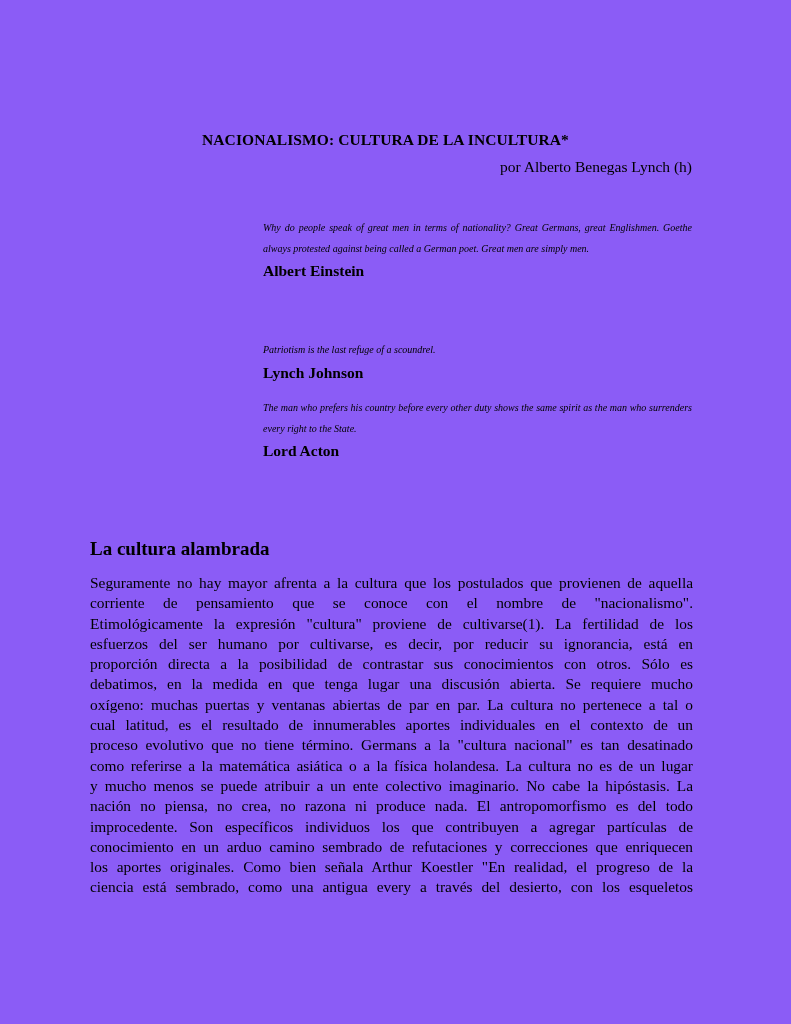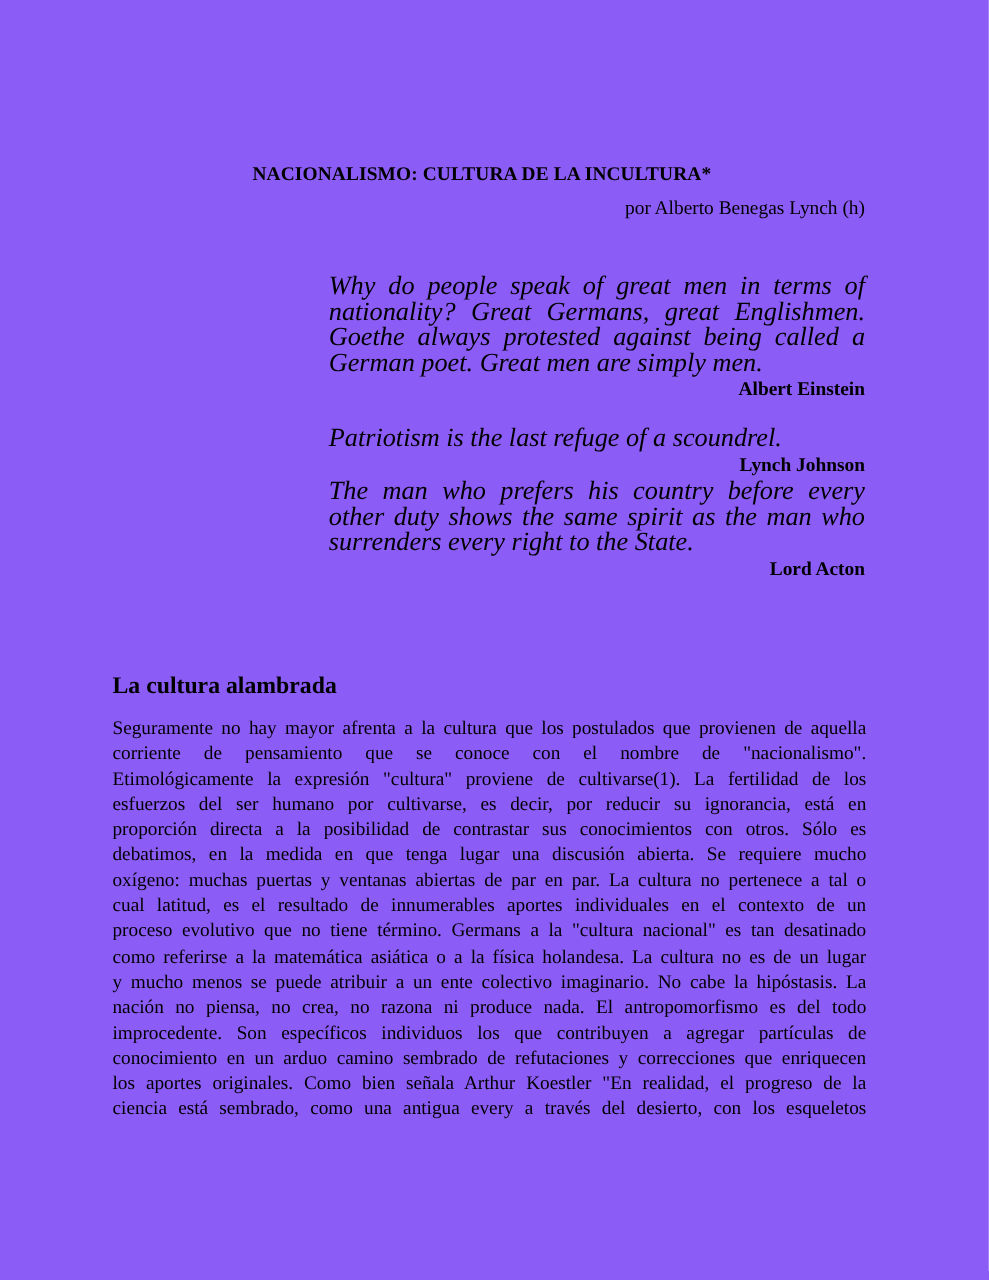--- a/index.html
+++ b/index.html
@@ -37,36 +37,35 @@
     font-size: 15.5px;
     white-space: nowrap;
   }
   .epigraph {
     position: absolute;
     left: 263px;
     width: 429px;
   }
   .epigraph .quote {
     font-style: italic;
-    font-size: 21px;
+    font-size: 10px;
     line-height: 20.5px;
     text-align: justify;
     text-align-last: left;
     margin: 0;
   }
   .epigraph .author {
     font-weight: bold;
     font-size: 15.5px;
-    text-align: right;
     margin: 2px 0 0 0;
     line-height: 20px;
   }
   #epi1 { top: 218px; }
   #epi2 { top: 340px; }
-  #epi3 { top: 382px; }
+  #epi3 { top: 398px; }
   .section-heading {
     position: absolute;
     left: 90px;
     top: 538px;
     font-size: 19px;
     font-weight: bold;
     white-space: nowrap;
   }
   .body-text {
     position: absolute;

